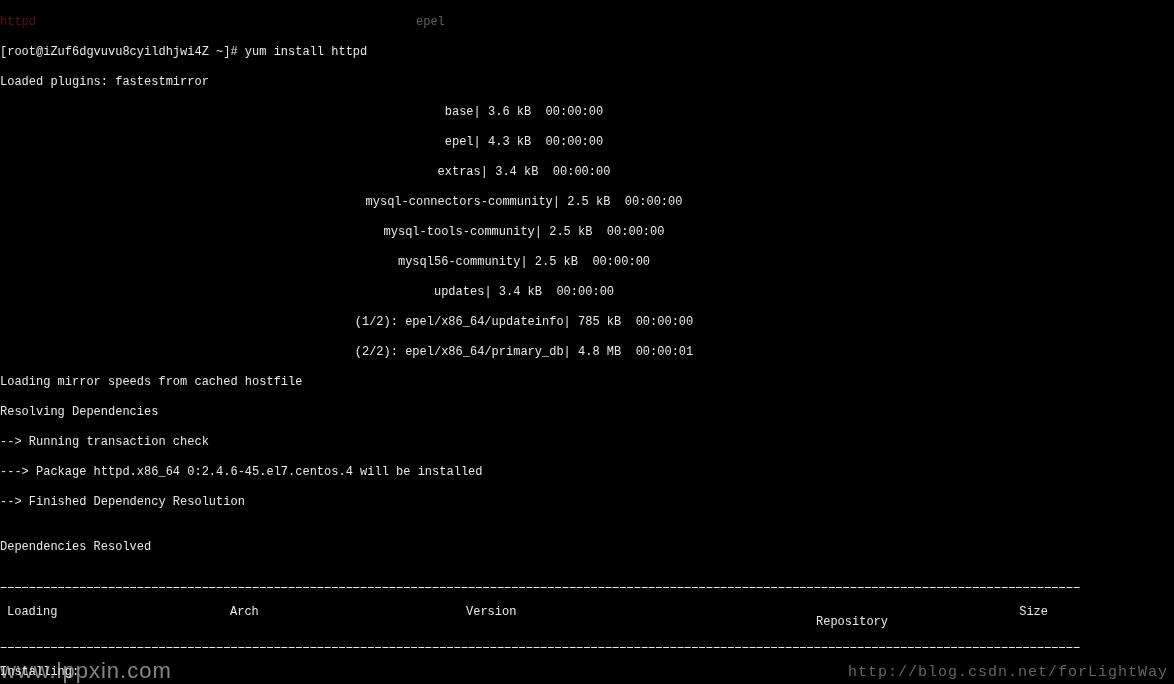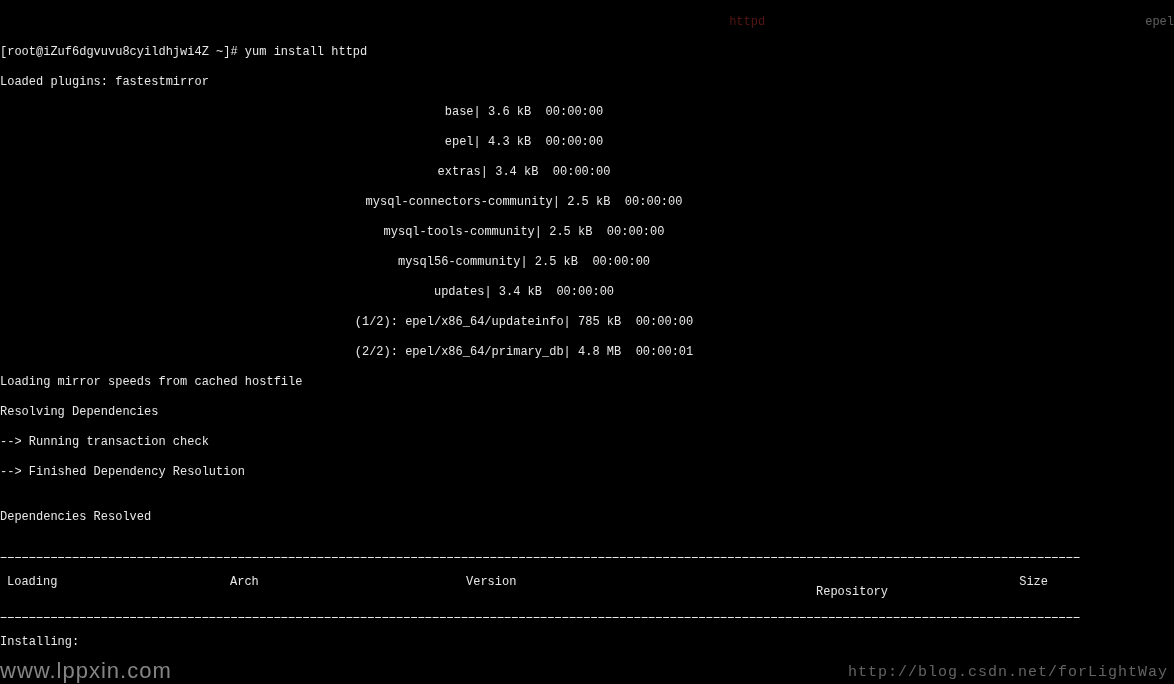--- a/index.html
+++ b/index.html
@@ -60,21 +60,20 @@
       position: absolute;
       bottom: 4px;
       right: 6px;
       color: rgba(180,180,180,0.55);
       font-family: "Courier New", monospace;
       font-size: 15px;
       letter-spacing: 1px;
     }
     .truncated {
       opacity: 0.4;
-      text-align: right;
     }
   </style>
 </head>
 <body>
 
 <div class="terminal">
 <div class="truncated"><span></span><span class="red">httpd</span><span></span><span style="margin-left:380px;">epel</span></div>
 <div><span>[root@iZuf6dgvuvu8cyildhjwi4Z ~]# </span><span>yum install httpd</span></div>
 <div>Loaded plugins: fastestmirror</div>
 <div class="line"><span>base</span><span>| <span>3.6 kB</span>  <span>00:00:00</span></span></div>
@@ -82,20 +81,21 @@
 <div class="line"><span>extras</span><span>| <span>3.4 kB</span>  <span>00:00:00</span></span></div>
 <div class="line"><span>mysql-connectors-community</span><span>| <span>2.5 kB</span>  <span>00:00:00</span></span></div>
 <div class="line"><span>mysql-tools-community</span><span>| <span>2.5 kB</span>  <span>00:00:00</span></span></div>
 <div class="line"><span>mysql56-community</span><span>| <span>2.5 kB</span>  <span>00:00:00</span></span></div>
 <div class="line"><span>updates</span><span>| <span>3.4 kB</span>  <span>00:00:00</span></span></div>
 <div class="line"><span>(1/2): epel/x86_64/updateinfo</span><span>| <span>785 kB</span>  <span>00:00:00</span></span></div>
 <div class="line"><span>(2/2): epel/x86_64/primary_db</span><span>| <span>4.8 MB</span>  <span>00:00:01</span></span></div>
 <div>Loading mirror speeds from cached hostfile</div>
 <div>Resolving Dependencies</div>
 <div>--&gt; Running transaction check</div>
+<div>---&gt; Package httpd.x86_64 0:2.4.6-45.el7.centos.4 will be installed</div>
 <div>--&gt; Finished Dependency Resolution</div>
 <div></div>
 <div>Dependencies Resolved</div>
 <div></div>
 <div class="separator">==========================================================================================================================================================================================</div>
 <div class="header-row"><span class="col-pkg">Loading</span><span class="col-arch">Arch</span><span class="col-ver">Version</span><span class="col-repo">Repository</span><span class="col-size">Size</span></div>
 <div class="separator">==========================================================================================================================================================================================</div>
 <div>Installing:</div>
 
 <div></div>

